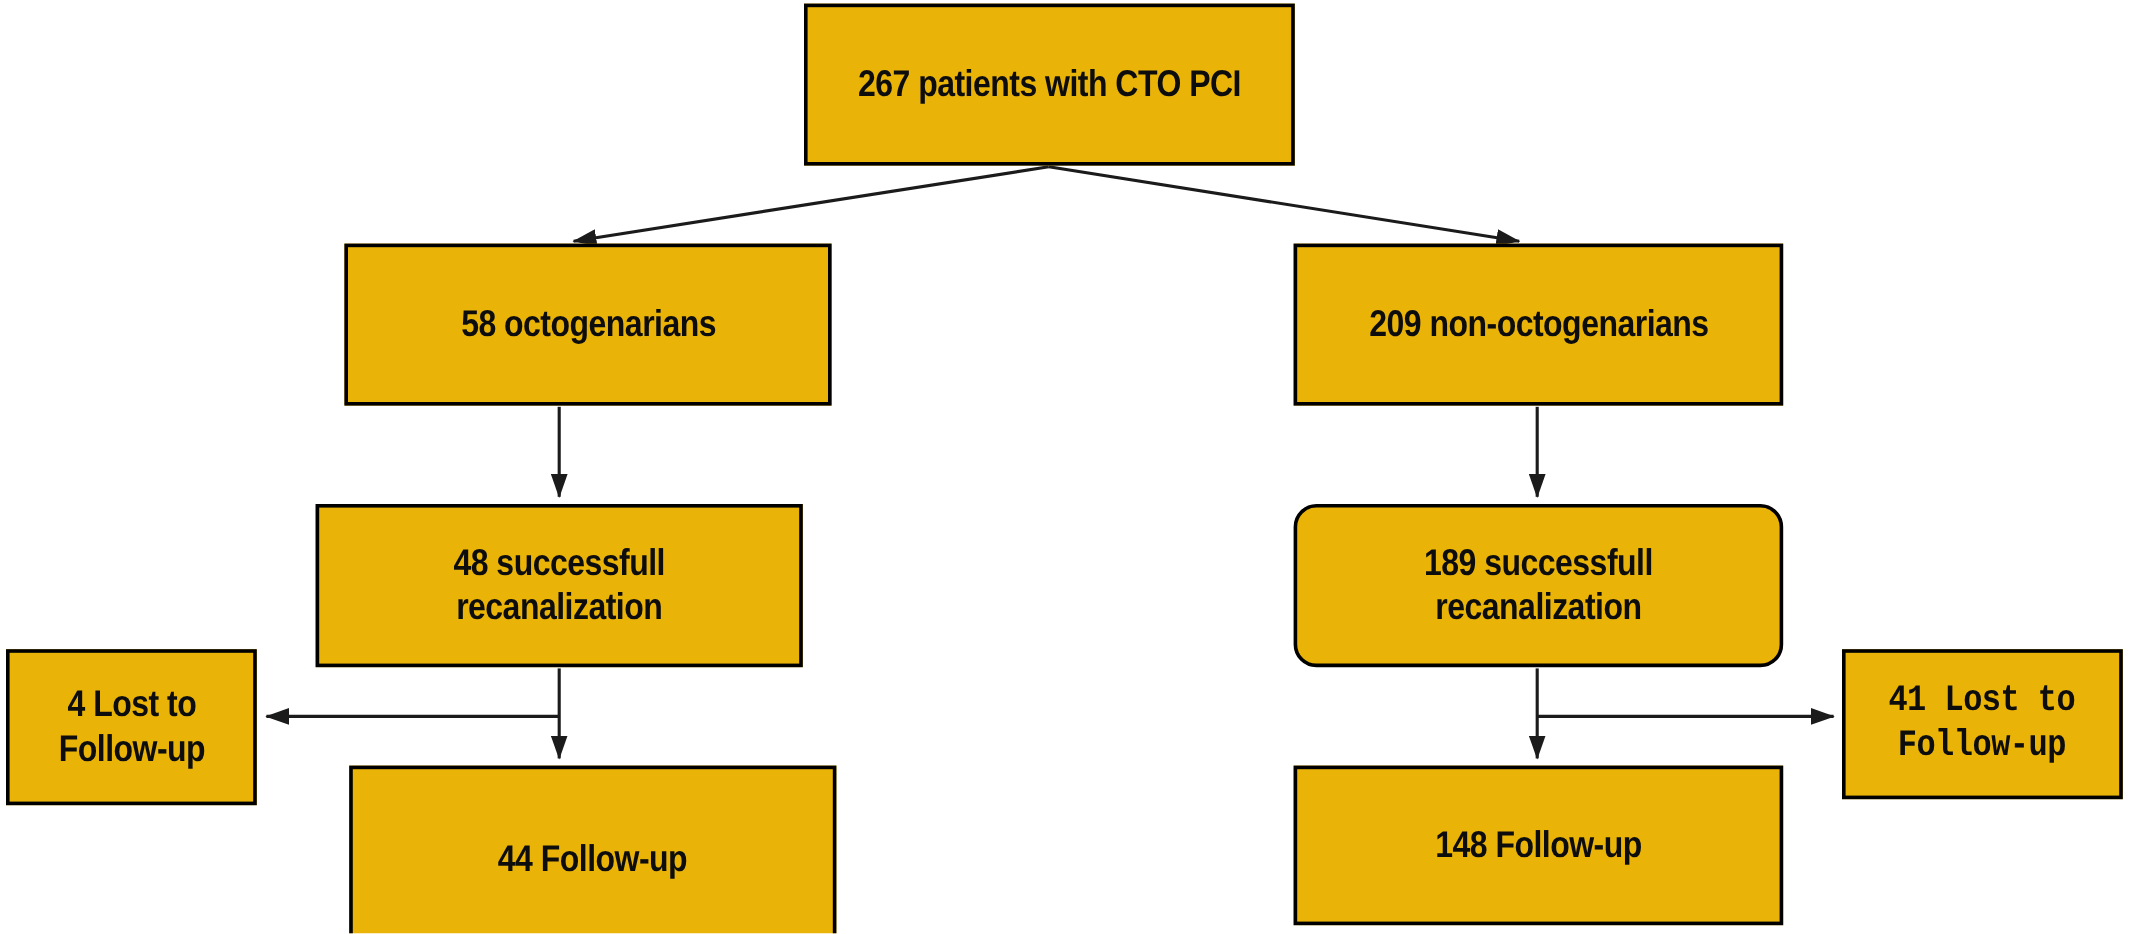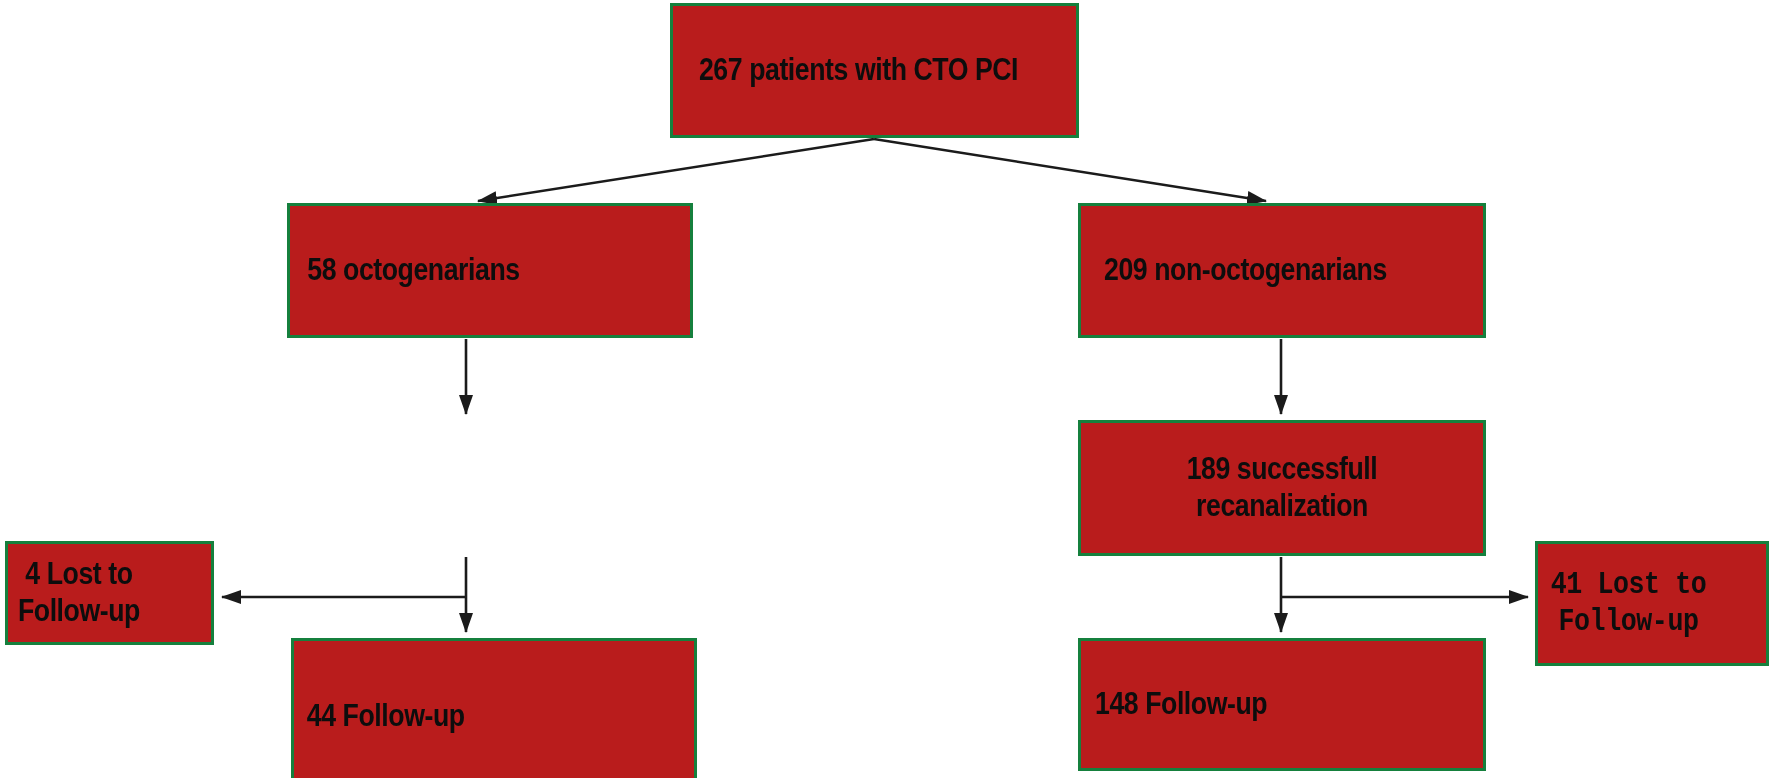--- a/index.html
+++ b/index.html
@@ -11,25 +11,25 @@
     position: relative;
     width: 1776px;
     height: 778px;
     background: #ffffff;
     font-family: "Liberation Sans", sans-serif;
     overflow: hidden;
   }
   .node {
     position: absolute;
     box-sizing: border-box;
-    border: 3px solid #15803d;
-    background: #b91c1c;
+    border: 3px solid #000000;
+    background: #eab308;
     display: flex;
     align-items: center;
-    justify-content: flex-start;
+    justify-content: center;
     text-align: center;
   }
   .node-label {
     font-weight: bold;
     font-size: 31px;
     line-height: 1.18;
     color: #0d0d0d;
     white-space: pre-line;
     letter-spacing: -0.5px;
     transform: scaleX(0.86);
@@ -79,26 +79,29 @@
   </div>
 
   <div class="node" style="left:263px; top:203px; width:406px; height:135px;margin-left:24px;">
     <span class="node-label">58 octogenarians</span>
   </div>
 
   <div class="node" style="left:1078px; top:203px; width:408px; height:135px;">
     <span class="node-label">209 non-octogenarians</span>
   </div>
 
+  <div class="node" style="left:263px; top:420px; width:406px; height:136px;">
+    <span class="node-label">48 successfull recanalization</span>
+  </div>
 
-  <div class="node" style="left:1078px; top:420px; width:408px; height:136px;">
+  <div class="node" style="left:1078px; top:420px; width:408px; height:136px;border-radius:19px;">
     <span class="node-label">189 successfull recanalization</span>
   </div>
 
-  <div class="node" style="left:5px; top:541px; width:209px; height:104px;">
+  <div class="node" style="left:5px; top:541px; width:209px; height:130px;">
     <span class="node-label">4 Lost to
 Follow-up</span>
   </div>
 
   <div class="node" style="left:1535px; top:541px; width:234px; height:125px;font-family:Liberation Mono, monospace;">
     <span class="node-label">41 Lost to
 Follow-up</span>
   </div>
 
   <div class="node" style="left:263px; top:638px; width:406px; height:156px;margin-left:28px;">

